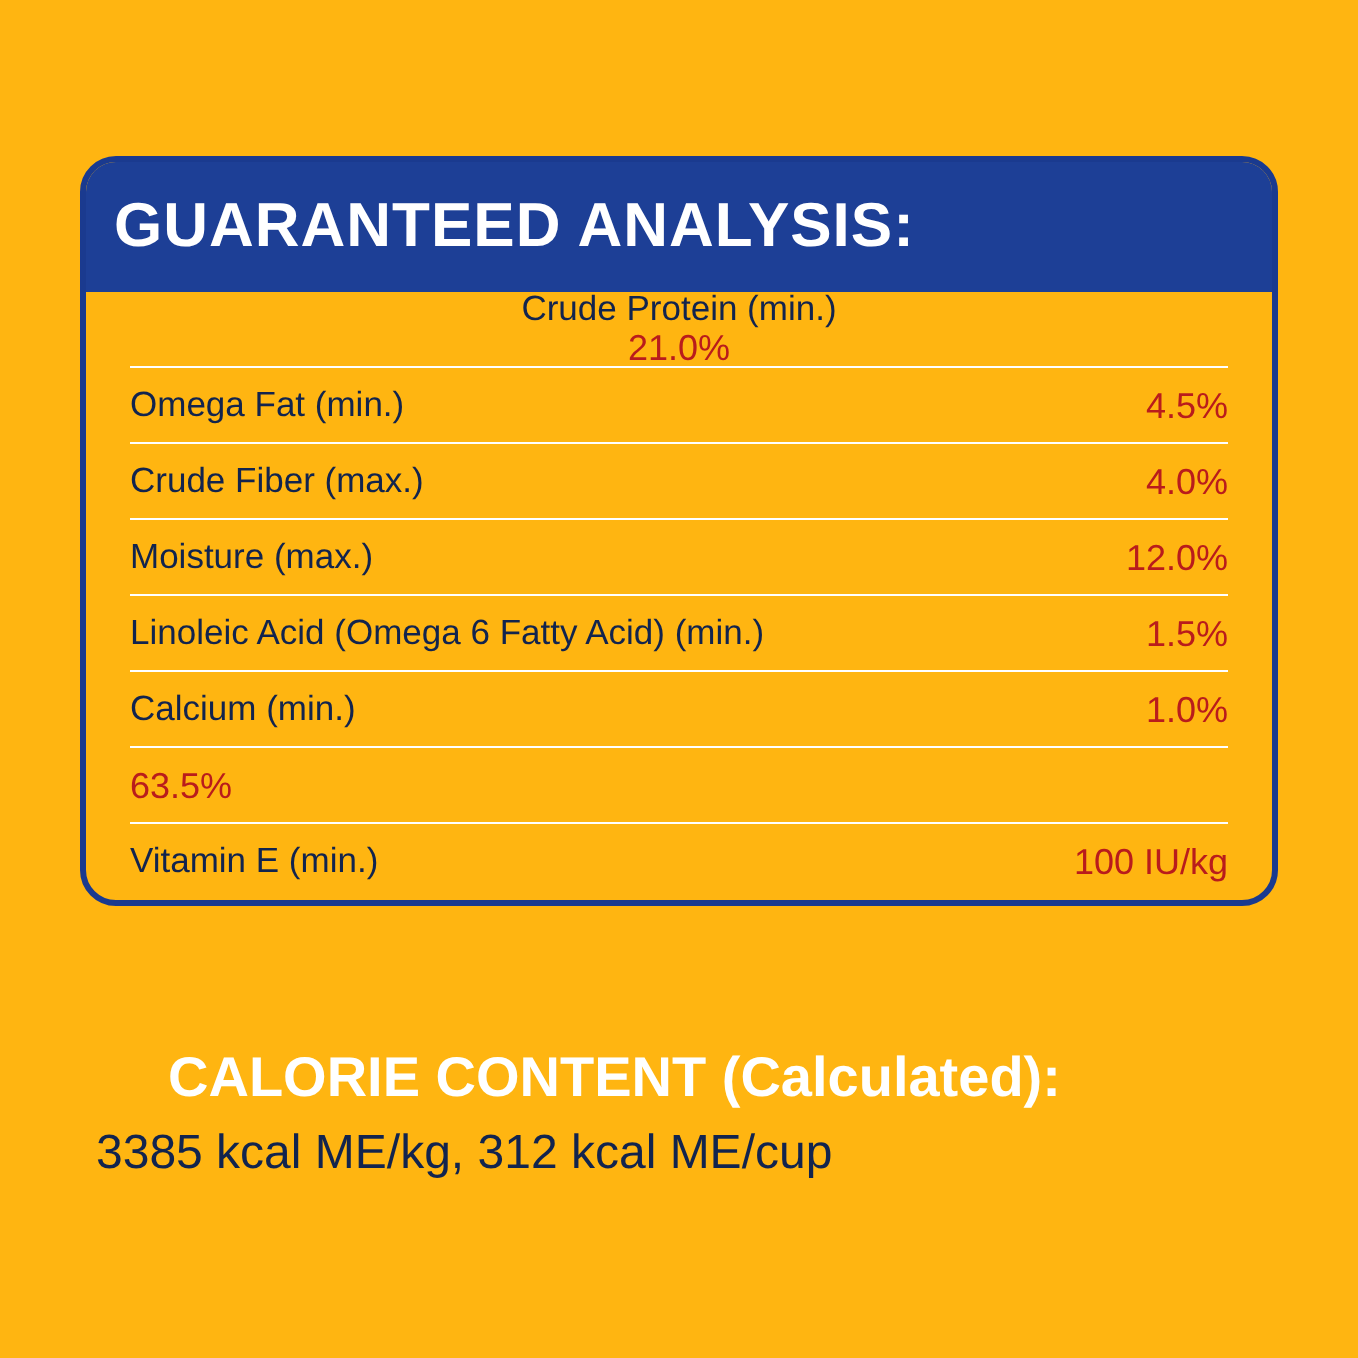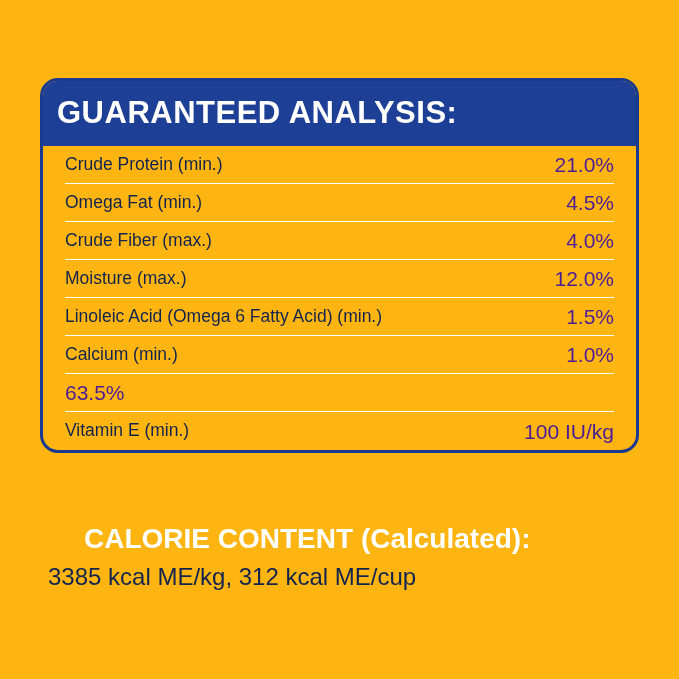--- a/index.html
+++ b/index.html
@@ -56,33 +56,34 @@
     display: flex;
     align-items: center;
     justify-content: space-between;
     height: 38px;
     margin: 0 22px;
     border-bottom: 1.5px solid #ffffff;
     box-sizing: border-box;
   }
   .ga-row:first-child {
     border-top: none;
+    flex-direction: column;
   }
   .ga-row:last-child {
     border-bottom: none;
   }
   .ga-nutrient {
     color: #12244e;
     font-size: 17.5px;
     line-height: 1;
     white-space: nowrap;
   }
   .ga-value {
-    color: #4c1d95;
-    font-size: 21px;
+    color: #b91c1c;
+    font-size: 18px;
     line-height: 1;
     white-space: nowrap;
     text-align: right;
   }
 
   
   .calorie-block {
     position: absolute;
     left: 48px;
     top: 523px;

